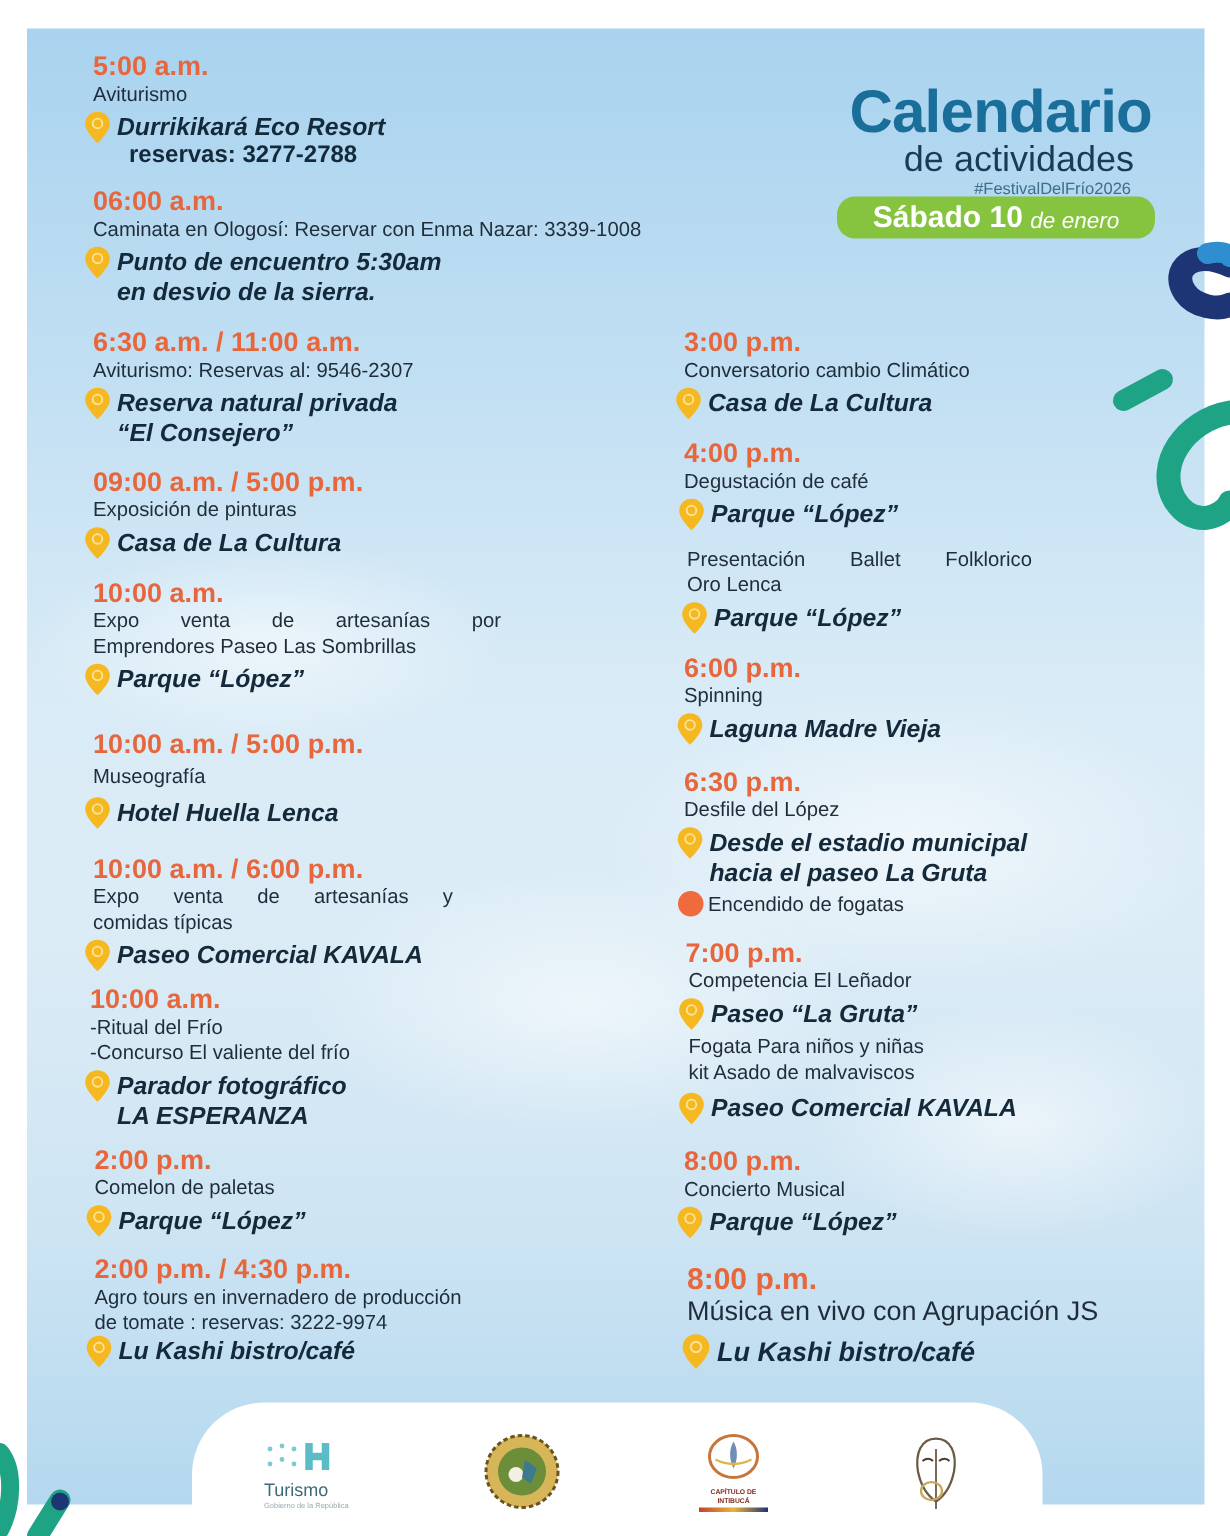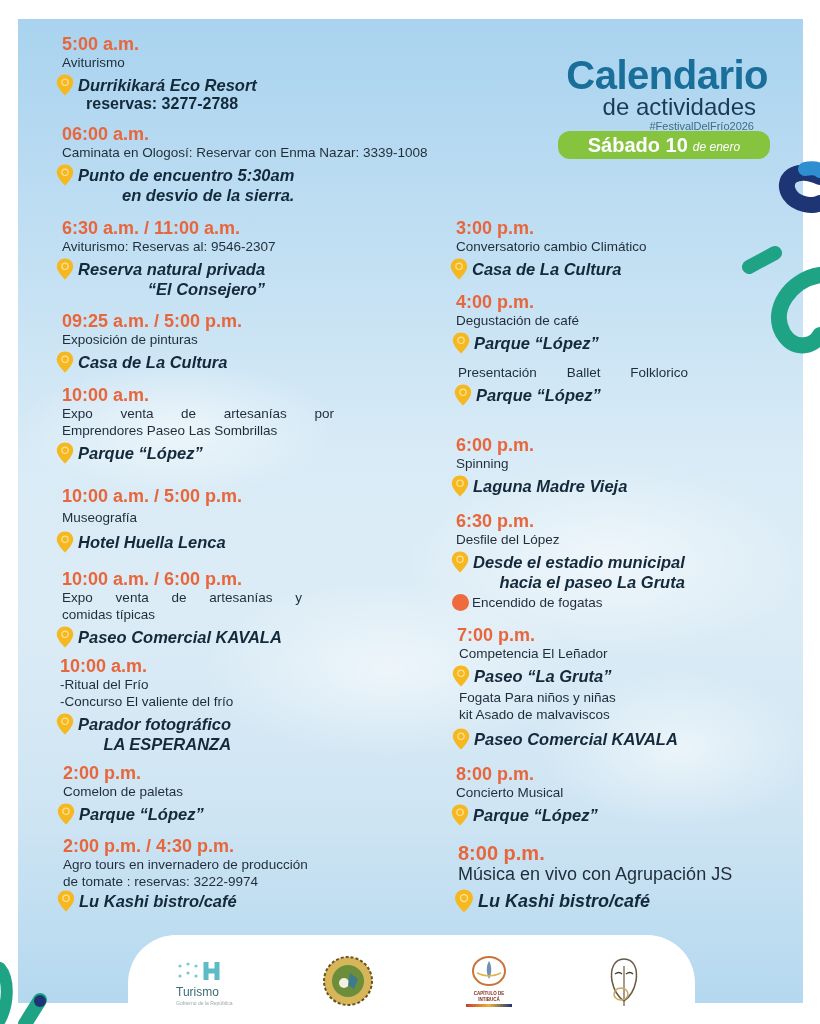--- a/index.html
+++ b/index.html
@@ -5,33 +5,33 @@
   html,body{margin:0;padding:0;}
   body{width:820px;height:1024px;background:#ffffff;position:relative;overflow:hidden;font-family:"Liberation Sans","DejaVu Sans",sans-serif;}
   .card{position:absolute;left:18px;top:19px;width:785px;height:984px;
     background:linear-gradient(180deg,#a9d3ef 0%,#c3e0f3 25%,#d9ebf6 45%,#dcecf6 60%,#cfe5f3 80%,#b4d8ef 100%);overflow:hidden;}
   .cloud{position:absolute;border-radius:50%;background:radial-gradient(ellipse at center,rgba(255,255,255,0.55) 0%,rgba(255,255,255,0) 70%);}
   .ev{position:absolute;}
   .time{color:#e8663b;font-weight:bold;font-size:18px;line-height:20px;white-space:nowrap;}
   .time.lg{font-size:20px;line-height:22px;}
   .desc{color:#1f2d3a;font-size:13.5px;line-height:17px;white-space:pre-line;}
   .desc.just{text-align:justify;text-align-last:justify;}
-  .place{display:flex;align-items:flex-start;margin-top:4px;text-align:right;}
+  .place{display:flex;align-items:flex-start;margin-top:4px;}
   .place .lbl{color:#14293a;font-weight:bold;font-style:italic;font-size:16.5px;line-height:20px;white-space:pre-line;margin-left:4px;}
   .place .lbl.lg{font-size:18px;line-height:22px;}
   .sub{color:#14293a;font-weight:bold;font-size:16px;line-height:19px;margin-left:24px;}
   .pin{width:18px;height:22px;flex:none;margin-top:-1px;}
   .dot{width:17px;height:17px;border-radius:50%;background:#ef6a3d;flex:none;}
   .title{position:absolute;left:518px;top:38px;width:250px;text-align:right;}
   .title .t1{color:#1a6e9a;font-weight:bold;font-size:40px;line-height:42px;letter-spacing:-0.5px;margin-top:16px;}
   .title .t2{color:#1b3a55;font-size:24px;line-height:22px;margin-right:12px;}
   .title .t3{color:#3f6d8a;font-size:11px;line-height:16px;margin-right:14px;}
   .badge{position:absolute;left:558px;top:131px;width:212px;height:28px;border-radius:12px;background:#86c440;color:#fff;display:flex;align-items:center;justify-content:center;}
   .badge .b1{font-weight:bold;font-size:20px;}
-  .badge .b2{font-style:italic;font-size:12px;margin-left:5px;margin-top:4px;}
+  .badge .b2{font-style:italic;font-size:15px;margin-left:5px;margin-top:4px;}
   .footer{position:absolute;left:128px;top:935px;width:567px;height:110px;background:#fff;border-radius:48px 48px 0 0;}
   .logo{position:absolute;}
   .squig{position:absolute;}
 </style>
 </head>
 <body>
 
 <svg width="0" height="0" style="position:absolute">
   <defs>
     <symbol id="pin" viewBox="0 0 18 22">
@@ -101,21 +101,21 @@
   <div class="place" style="margin-left:-6px;">
     <svg class="pin">
         <use href="#pin"></use>
       </svg>
     <span class="lbl">Reserva natural  privada
 “El Consejero”</span>
   </div>
 </div>
 
 <div class="ev" style="left:62px;top:311px;">
-  <div class="time">09:25 a.m. / 5:00 p.m.</div>
+  <div class="time">09:00 a.m. / 5:00 p.m.</div>
   <div class="desc">Exposición de pinturas</div>
   <div class="place" style="margin-left:-6px;">
     <svg class="pin">
         <use href="#pin"></use>
       </svg>
     <span class="lbl">Casa de La Cultura</span>
   </div>
 </div>
 
 <div class="ev" style="left:62px;top:385px;">
@@ -206,20 +206,21 @@
   <div class="place" style="margin-left:-4px;">
     <svg class="pin">
         <use href="#pin"></use>
       </svg>
     <span class="lbl">Parque “López”</span>
   </div>
 </div>
 
 <div class="ev" style="left:458px;top:364px;">
   <div class="desc just" style="width:230px;">Presentación Ballet Folklorico</div>
+  <div class="desc">Oro Lenca</div>
   <div class="place" style="margin-left:-4px;">
     <svg class="pin">
         <use href="#pin"></use>
       </svg>
     <span class="lbl">Parque “López”</span>
   </div>
 </div>
 
 <div class="ev" style="left:456px;top:435px;">
   <div class="time">6:00 p.m.</div>

